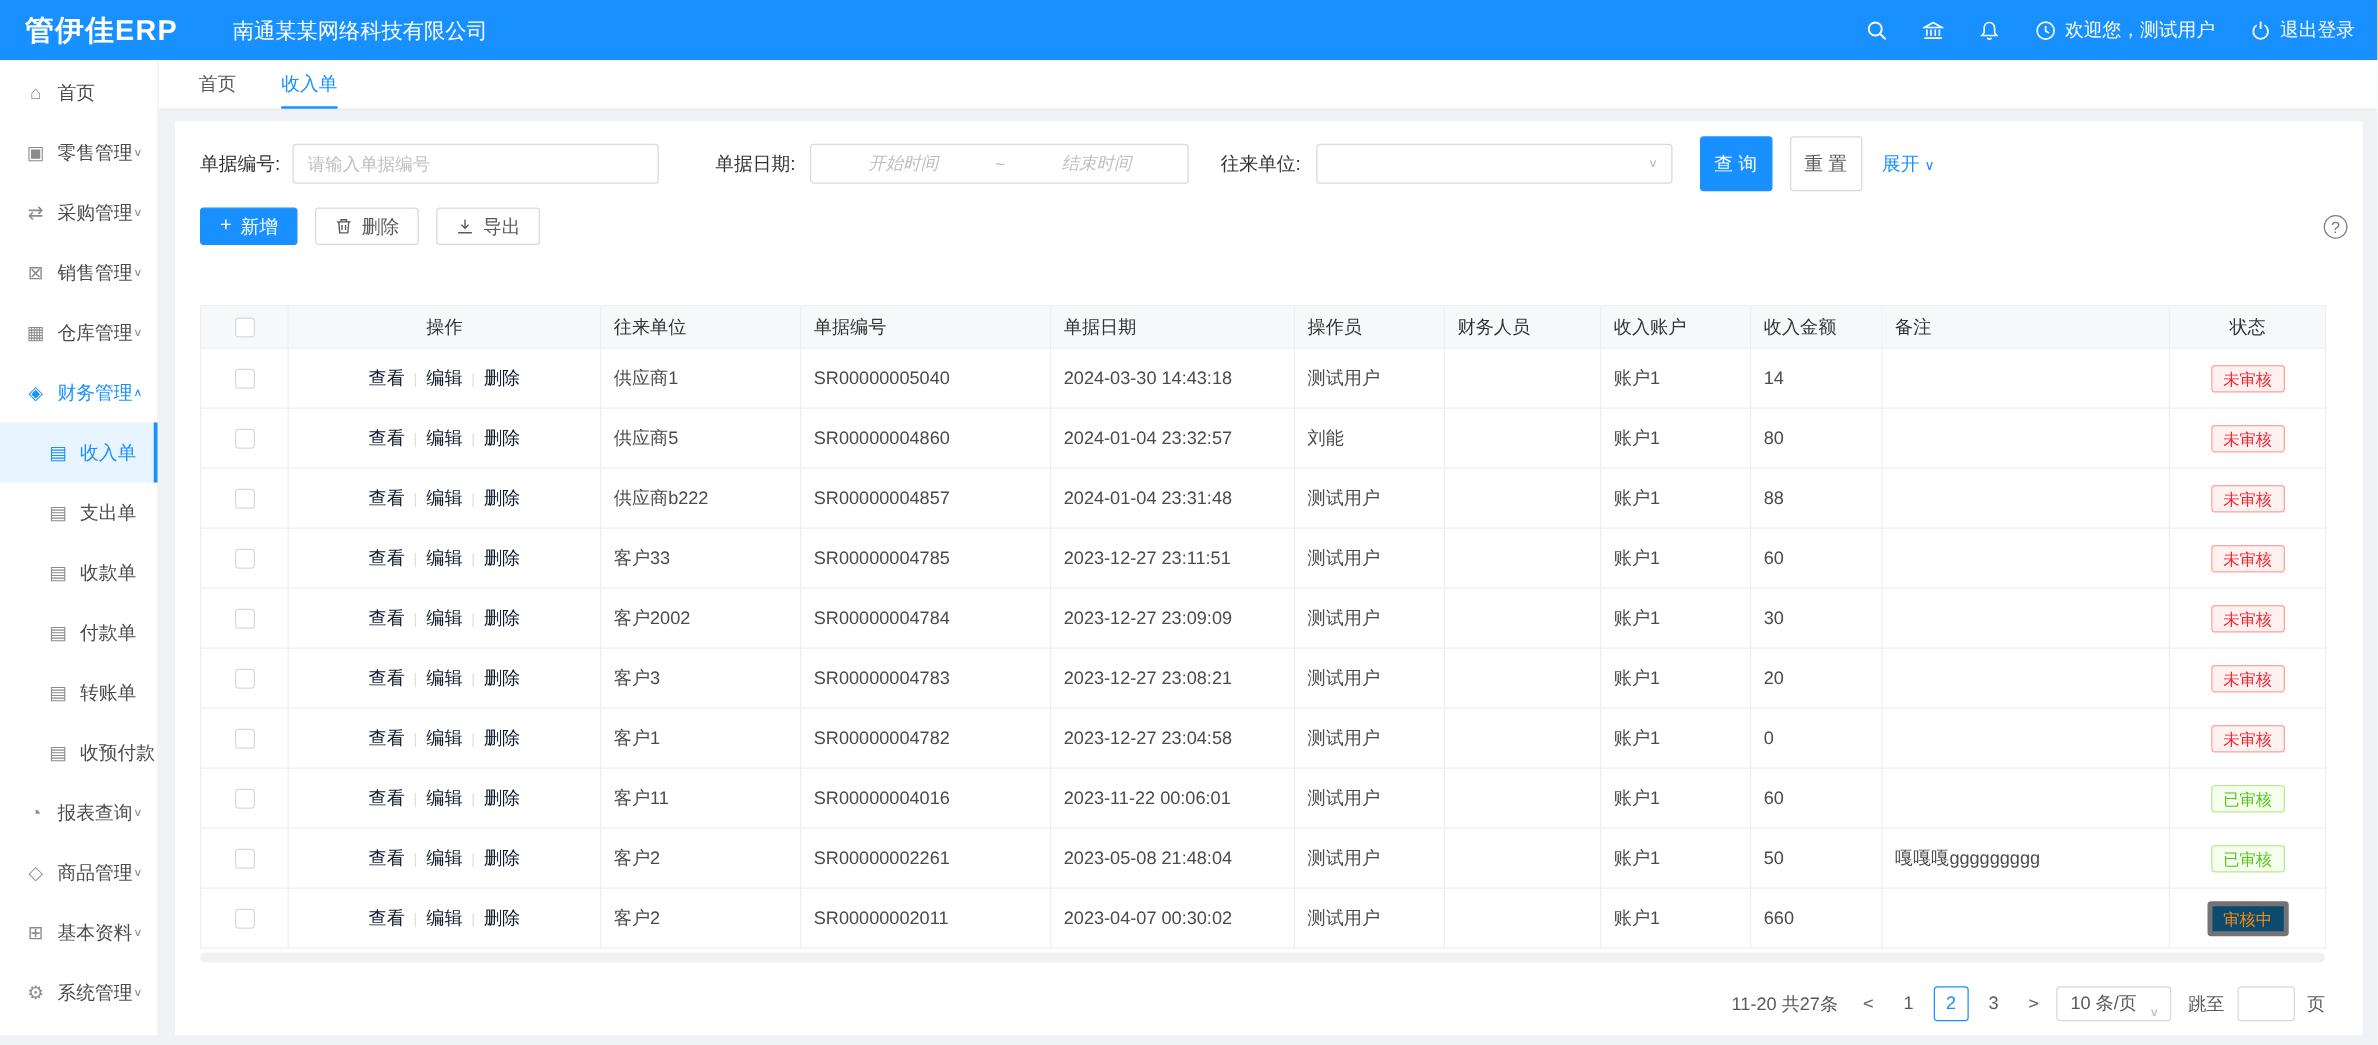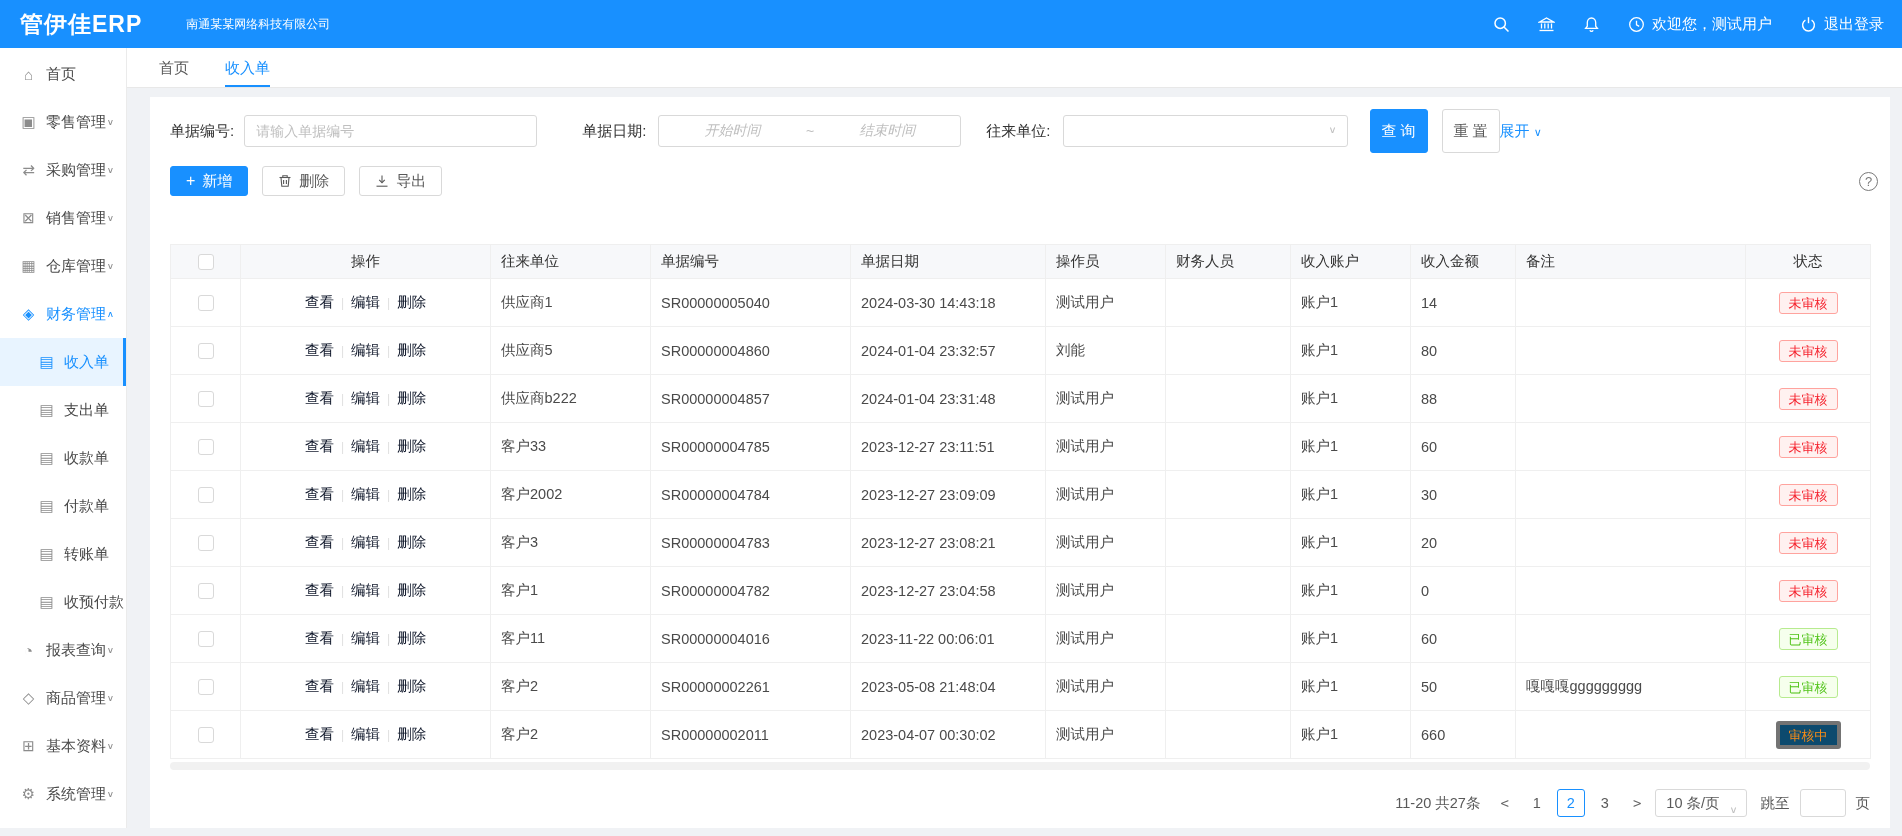--- a/index.html
+++ b/index.html
@@ -2,59 +2,59 @@
 <html><head>
 <meta charset="utf-8">
 <style>
   * { margin:0; padding:0; box-sizing:border-box; }
   html,body { width:1902px; height:836px; overflow:hidden; }
   body { font-family:"Liberation Sans","DejaVu Sans",sans-serif; background:#f0f2f5; position:relative; color:#333; }
 
   
   .topbar { position:absolute; left:0; top:0; width:1902px; height:48px; background:#1890ff; display:flex; align-items:center; padding:0 18px 0 20px; color:#fff; }
   .logo { font-size:23px; font-weight:bold; letter-spacing:1px; white-space:nowrap; }
-  .company { font-size:12px; margin-left:44px; white-space:nowrap; }
+  .company { font-size:17px; margin-left:44px; white-space:nowrap; }
   .topbar-right { margin-left:auto; display:flex; align-items:center; gap:28px; font-size:15px; }
   .tb-icon { width:17px; height:17px; display:inline-block; cursor:pointer; }
   .tb-group { display:flex; align-items:center; gap:7px; cursor:pointer; white-space:nowrap; }
 
   
   .sidebar { position:absolute; left:0; top:48px; width:127px; height:780px; background:#fff; border-right:1px solid #ebebeb; padding-top:2px; }
   .menu-item { position:relative; height:48px; display:flex; align-items:center; padding-left:20px; font-size:15px; color:#4a4a4a; cursor:pointer; white-space:nowrap; }
   .mi-icon { width:17px; margin-right:9px; color:#8c8c8c; font-size:15px; text-align:center; flex:0 0 auto; }
   .mi-chevron { position:absolute; right:12px; font-size:10px; color:#8c8c8c; transform:scaleY(.85); }
   .menu-item.sub { padding-left:38px; }
   .menu-item.expanded, .menu-item.expanded .mi-icon, .menu-item.expanded .mi-chevron { color:#1890ff; }
   .menu-item.active { background:#e8f4ff; color:#1890ff; }
   .menu-item.active .mi-icon { color:#1890ff; }
   .menu-item.active::after { content:""; position:absolute; right:0; top:0; width:3px; height:100%; background:#1890ff; }
 
   
   .main { position:absolute; left:127px; top:48px; width:1775px; height:780px; display:flex; flex-direction:column; }
   .tabbar { height:40px; background:#fff; border-bottom:1px solid #e8e8e8; display:flex; padding-left:32px; gap:36px; flex:0 0 auto; }
   .tab { font-size:15px; color:#595959; line-height:39px; cursor:pointer; border-bottom:2px solid transparent; }
   .tab.active { color:#1890ff; border-bottom-color:#1890ff; }
-  .content { flex:1; padding:9px 12px 0 23px; }
+  .content { flex:1; padding:9px 12px 0 13px; }
   .panel { background:#fff; height:100%; padding:18px 20px 0; position:relative; }
 
   
   .filters { display:flex; align-items:center; height:32px; margin-bottom:19px; font-size:15px; color:#333; }
   .f-label { white-space:nowrap; }
   .f-input { width:293px; height:32px; border:1px solid #d9d9d9; border-radius:3px; padding:0 11px; font-size:14px; color:#333; margin-left:10px; outline:none; }
   .f-input::placeholder { color:#bfbfbf; }
   .lbl-date { margin-left:45px; }
   .f-daterange { margin-left:12px; width:303px; height:32px; border:1px solid #d9d9d9; border-radius:3px; display:flex; align-items:center; font-size:14px; color:#bfbfbf; cursor:text;font-style:italic; }
   .f-daterange span.part { flex:1; text-align:center; }
   .lbl-partner { margin-left:25px; }
   .f-select { margin-left:12px; width:285px; height:32px; border:1px solid #d9d9d9; border-radius:3px; position:relative; cursor:pointer; }
   .sel-chevron { position:absolute; right:10px; top:8px; font-size:11px; color:#bfbfbf; transform:scaleY(.85); }
   .btn { height:44px; border-radius:3px; font-size:15px; cursor:pointer; font-family:inherit; }
   .btn-search { margin-left:22px; width:58px; background:#1890ff; border:1px solid #1890ff; color:#fff; }
   .btn-reset { margin-left:14px; width:58px; background:#fff; border:1px solid #d9d9d9; color:#595959; }
-  .expand-link { color:#1890ff; font-size:15px; cursor:pointer; white-space:nowrap; }
+  .expand-link { margin-left:16px; color:#1890ff; font-size:15px; cursor:pointer; white-space:nowrap; }
   .expand-link .chev { font-size:11px; }
 
   
   .toolbar { display:flex; gap:14px; margin-bottom:11px; position:relative; }
   .tbtn { height:30px; padding:0 15px; border-radius:3px; font-size:15px; display:inline-flex; align-items:center; gap:7px; cursor:pointer; font-family:inherit; }
   .tbtn-add { background:#1890ff; border:1px solid #1890ff; color:#fff; }
   .tbtn-plain { background:#fff; border:1px solid #d9d9d9; color:#595959; }
   .plus { font-size:16px; line-height:1; }
   .help-circle { position:absolute; right:-8px; top:6px; width:19px; height:19px; border:1.5px solid #7a7a7a; border-radius:50%; color:#7a7a7a; font-size:13px; line-height:17px; text-align:center; cursor:pointer; }
 

